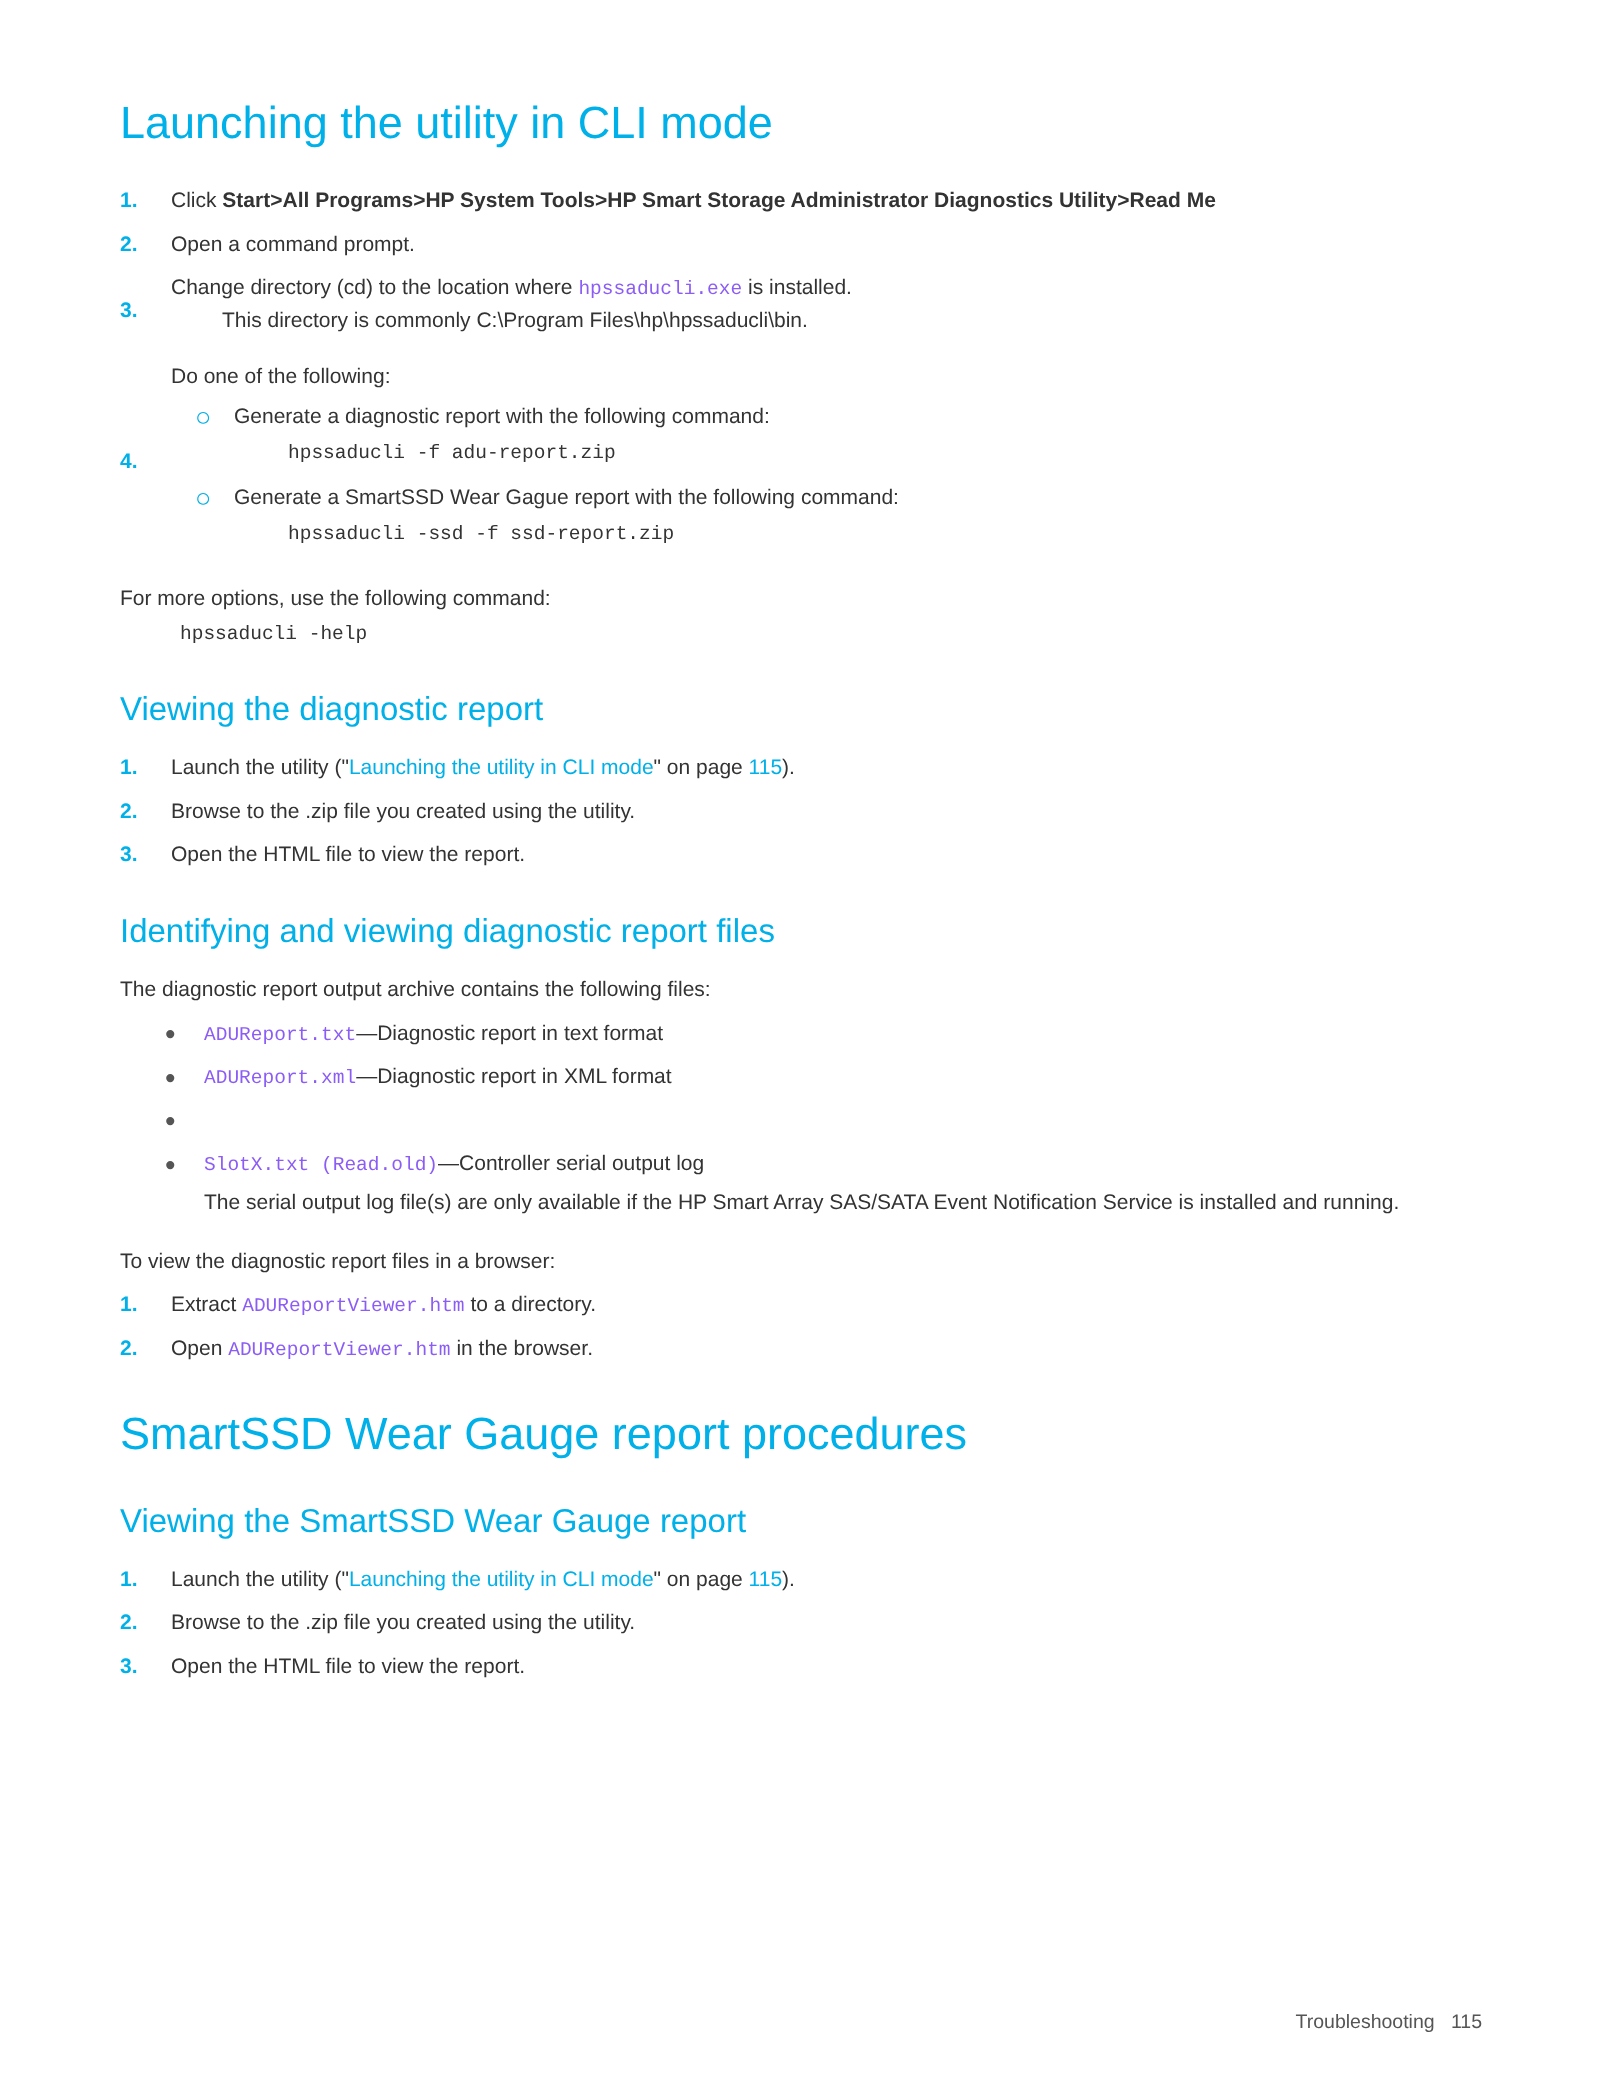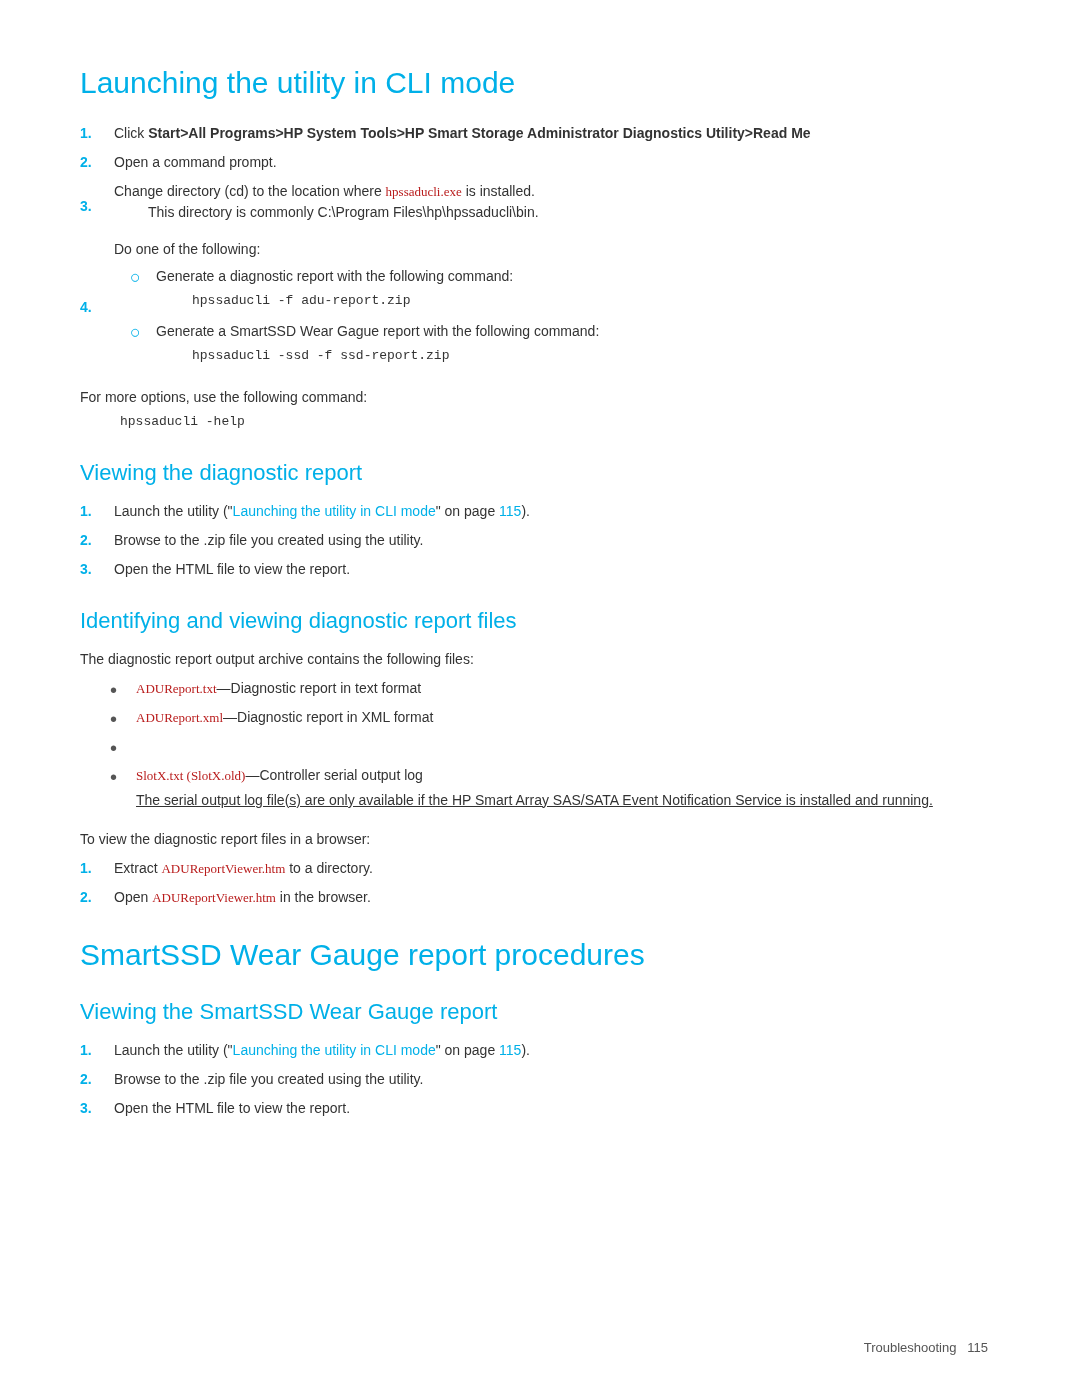--- a/index.html
+++ b/index.html
@@ -72,23 +72,23 @@
       flex-shrink: 0;
     }
     .code-block {
       font-family: 'Courier New', monospace;
       font-size: 13px;
       color: #333;
       margin: 4px 0 4px 36px;
       display: block;
     }
     .inline-code {
-      font-family: Liberation Serif, serif;
+      font-family: Liberation Mono, monospace;
       font-size: 13px;
-      color: #b91c1c;
+      color: #8b5cf6;
     }
     .link-text {
       color: #00b0e8;
       text-decoration: none;
     }
     .bold-text {
       font-weight: bold;
     }
     .section-block {
       margin-bottom: 24px;
@@ -228,22 +228,22 @@
         <li>
           <span class="bullet-dot">•</span>
           <span><span class="inline-code">ADUReport.xml</span><span>—</span><span>Diagnostic report in XML format</span></span>
         </li>
         <li>
           <span class="bullet-dot">•</span>
         </li>
         <li>
           <span class="bullet-dot">•</span>
           <div>
-            <span><span class="inline-code">SlotX.txt (SlotX.old)</span><span>—</span><span>Controller serial output log</span></span>
-            <div class="sub-indent" style="padding-left: 0; margin-top: 4px; text-decoration: underline;">
+            <span><span class="inline-code">SlotX.txt (Read.old)</span><span>—</span><span>Controller serial output log</span></span>
+            <div class="sub-indent" style="padding-left: 0; margin-top: 4px;">
               <span>The serial output log file(s) are only available if the HP Smart Array SAS/SATA Event Notification Service is installed and running.</span>
             </div>
           </div>
         </li>
       </ul>
 
       <p class="para">To view the diagnostic report files in a browser:</p>
 
       <ol class="main-list">
         <li>

